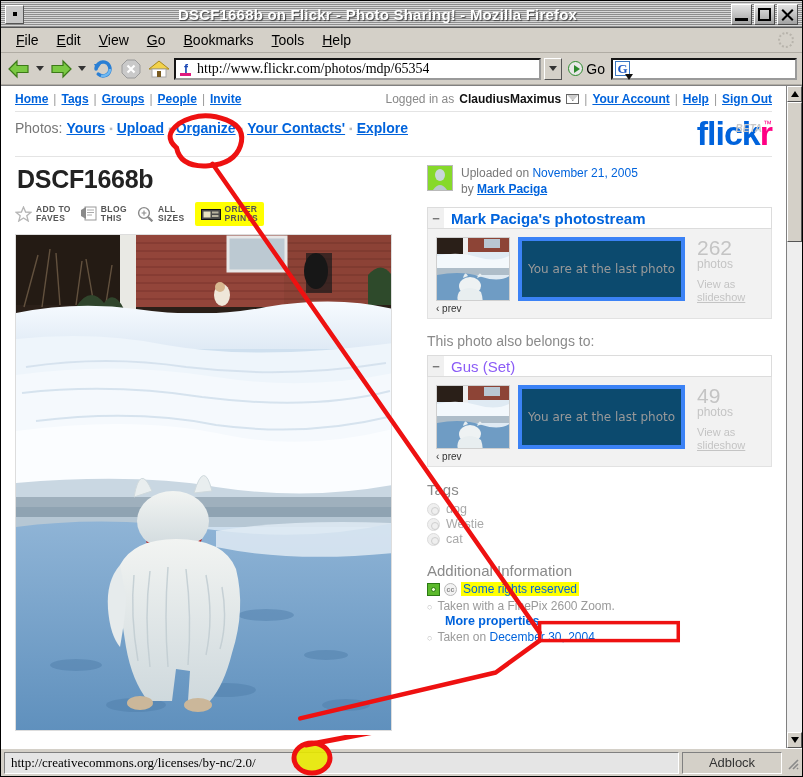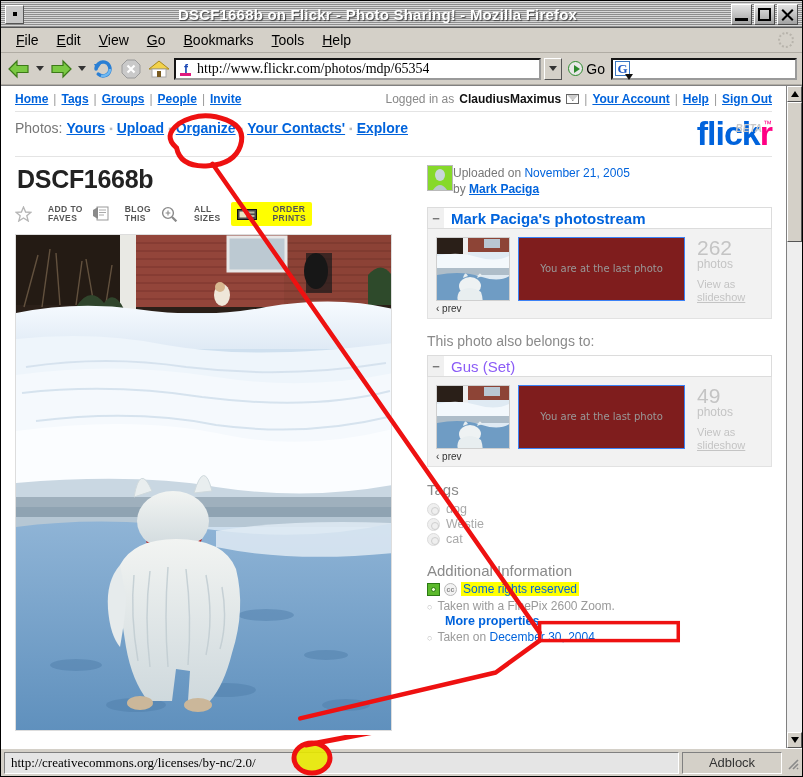--- a/index.html
+++ b/index.html
@@ -163,36 +163,36 @@
   .hline2{height:1px;background:#e4e4e4;margin:6px 14px 0 14px;}
 
   
   .content { display:flex; padding: 8px 14px 0 14px; gap:10px; }
   .colL { width: 392px; flex:0 0 auto; }
   .colR { flex:1 1 auto; min-width:0; padding-left:10px;}
 
   .phototitle { font-size:25px; font-weight:bold; color:#222; letter-spacing:-.3px; margin:0 0 8px 2px;}
 
   .actionbar{ display:flex; align-items:center; gap:10px; margin-bottom:8px; position:relative; }
-  .action{ display:flex; align-items:center; gap:16px; }
+  .action{ display:flex; align-items:center; gap:4px; }
   .action .txt{ font-size:8.5px; font-weight:bold; color:#555; line-height:1.05; letter-spacing:.4px;}
   .star{ width:17px;height:16px; }
   .blogic{width:16px;height:15px;}
   .magic{width:17px;height:16px;}
   .prntic{width:20px;height:14px;}
   .action.highlight{
     background:#ffff00; padding:3px 6px; border-radius:2px; position:relative;
   }
 
   
   .photo-frame{ width:377px; height:497px; border:1px solid #ddd; overflow:hidden; position:relative; background:#cfe0ef;}
   .photo-frame svg{ display:block; }
 
   
-  .upl{ display:flex; align-items:flex-start; margin-bottom:10px; }
+  .upl{ display:flex; gap:8px; align-items:flex-start; margin-bottom:10px; }
   .upl-avatar{ width:26px;height:26px; background:#7bd61a; border:1px solid #b9b9b9; flex:0 0 auto; position:relative; overflow:hidden;}
   .upl-txt{ font-size:12px; color:#777; line-height:1.35; }
   .upl-txt .date{ color:#0063dc; }
   .upl-txt a{ color:#0063dc; font-weight:bold; text-decoration:underline; }
 
   .panel{ margin-bottom:14px; }
   .panel-head{ display:flex; align-items:stretch; }
   .collapse-btn{
     width:17px; height:22px; background:#f0f0f0; border:1px solid #dcdcdc; border-right:none;
     display:flex;align-items:center;justify-content:center; color:#777; font-size:13px; font-weight:bold;
@@ -205,22 +205,22 @@
   .panel-title.set{ color:#8b5cf6; font-weight:normal; font-size:15px; }
   .panel-body{
     background:#f2f2f2; border:1px solid #e2e2e2; border-top:none;
     padding:8px 8px 4px 8px; display:flex; gap:8px;
     margin-left:0;
   }
   .thumb-wrap{ width:74px; flex:0 0 auto; }
   .thumb{ width:74px;height:64px; border:1px solid #cfcfcf; overflow:hidden; background:#cfe0ef;}
   .prev-lbl{ font-size:10px; color:#333; margin-top:2px; }
   .atlast{
-    flex:1; background:#7f1d1d; border:1px solid #3b82f6;
-    font-size:10px; color:#999; text-align:center; line-height:1.45;
+    flex:1; background:#0c4a6e; border:4px solid #3b82f6;
+    font-size:12px; color:#999; text-align:center; line-height:1.45;
     display:flex; align-items:center; justify-content:center; height:64px;
     font-family:"DejaVu Sans", sans-serif;
   }
   .countcol{ width:70px; flex:0 0 auto; text-align:left; padding-left:4px;}
   .countcol .num{ font-size:21px; color:#c4c4c4; line-height:1; font-weight:normal;}
   .countcol .lbl{ font-size:12px; color:#c4c4c4; line-height:1.1;}
   .countcol .vas{ font-size:11px; color:#c4c4c4; margin-top:6px; line-height:1.25;}
   .countcol .vas u{ text-decoration:underline; }
 
   .belongs-lbl{ font-size:14px; color:#8a8a8a; margin:2px 0 6px 0;}

